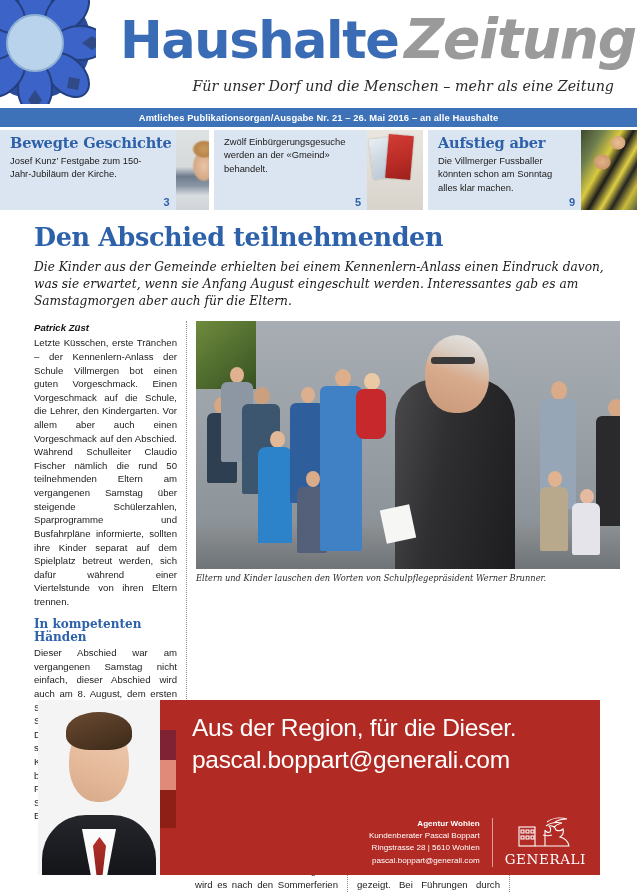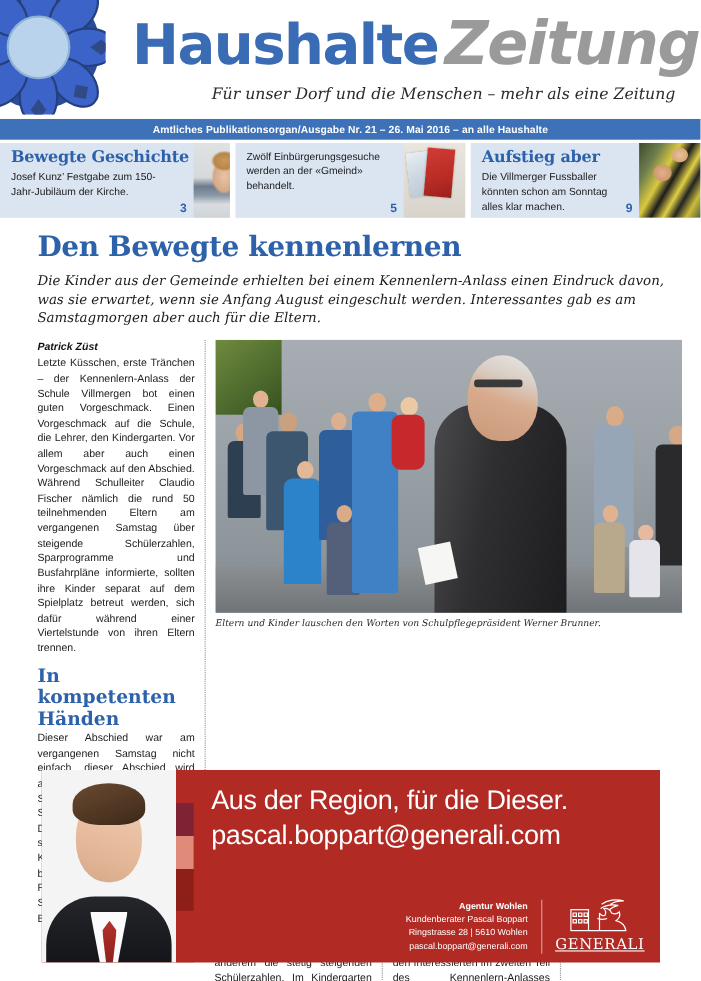--- a/index.html
+++ b/index.html
@@ -72,21 +72,21 @@
     font-weight: bold;
     display: flex;
     align-items: center;
     justify-content: center;
     letter-spacing: 0.1px;
   }
 
   
   .teasers {
     display: flex;
-    height: 68px;
+    height: 80px;
     background: #ffffff;
     margin-top: 3px;
   }
   .teaser {
     flex: 1;
     display: flex;
     background: #dbe4f1;
     margin-right: 5px;
     position: relative;
     overflow: hidden;
@@ -205,21 +205,21 @@
     font-style: italic;
     color: #111;
     margin-bottom: 2px;
     font-size: 9.6px;
     text-align: left;
   }
   .subhead {
     color: #2d62ab;
     font-family: "DejaVu Serif", serif;
     font-weight: bold;
-    font-size: 17px;
+    font-size: 12px;
     margin: 9px 0 1px 0;
     text-align: left;
     line-height: 1.15;
   }
   .col p { margin: 0; }
 
   .photoblock {
     flex: 1;
     min-width: 0;
     display: flex;
@@ -378,21 +378,20 @@
     text-align: right;
     font-size: 8.1px;
     line-height: 1.52;
     padding-right: 12px;
     border-right: 1px solid rgba(255,255,255,.55);
   }
   .ad-contact .b { font-weight: bold; }
   .ad-brand {
     padding-left: 12px;
     text-align: left;
-    text-decoration: underline;
   }
   .ad-brand svg { display: block; margin: 0 auto 1px auto; }
   .ad-brand .name {
     font-family: "DejaVu Serif", serif;
     font-size: 13.5px;
     letter-spacing: 0.6px;
     color: #ffffff;
   }
 </style>
 </head>
@@ -455,21 +454,21 @@
       <div class="teaser-title">Aufstieg aber</div>
       <div class="teaser-body">Die Villmerger Fussballer könnten schon am Sonntag alles klar machen.</div>
       <div class="teaser-page">9</div>
     </div>
     <div class="teaser-thumb thumb-fb"></div>
   </div>
 </div>
 
 <div class="article">
 
-  <h1 class="headline">Den Bewegte kennenlernen</h1>
+  <h1 class="headline">Den Abschied teilnehmenden</h1>
   <p class="lead">Die Kinder aus der Gemeinde erhielten bei einem Kennenlern-Anlass einen Eindruck davon, was sie erwartet, wenn sie Anfang August eingeschult werden. Interessantes gab es am Samstagmorgen aber auch für die Eltern.</p>
 
   <div class="cols">
     <div class="col rule">
       <div class="byline">Patrick Züst</div>
       <p>Letzte Küsschen, erste Tränchen – der Kennenlern-Anlass der Schule Villmergen bot einen guten Vorgeschmack. Einen Vorgeschmack auf die Schule, die Lehrer, den Kindergarten. Vor allem aber auch einen Vorgeschmack auf den Abschied. Während Schulleiter Claudio Fischer nämlich die rund 50 teilnehmenden Eltern am vergangenen Samstag über steigende Schülerzahlen, Sparprogramme und Busfahrpläne informierte, sollten ihre Kinder separat auf dem Spielplatz betreut werden, sich dafür während einer Viertelstunde von ihren Eltern trennen.</p>
       <div class="subhead">In kompetenten Händen</div>
       <p>Dieser Abschied war am vergangenen Samstag nicht einfach, dieser Abschied wird auch am 8. August, dem ersten Schultag nach den Sommerferien, nicht einfach sein. Dass es aber kompetente Hände sind, in welche die Eltern ihre Kinder geben werden, das betonten sowohl Schulleiter Fischer als auch Schulpflegepräsident Werner Brunner immer wieder.</p>
     </div>
 

